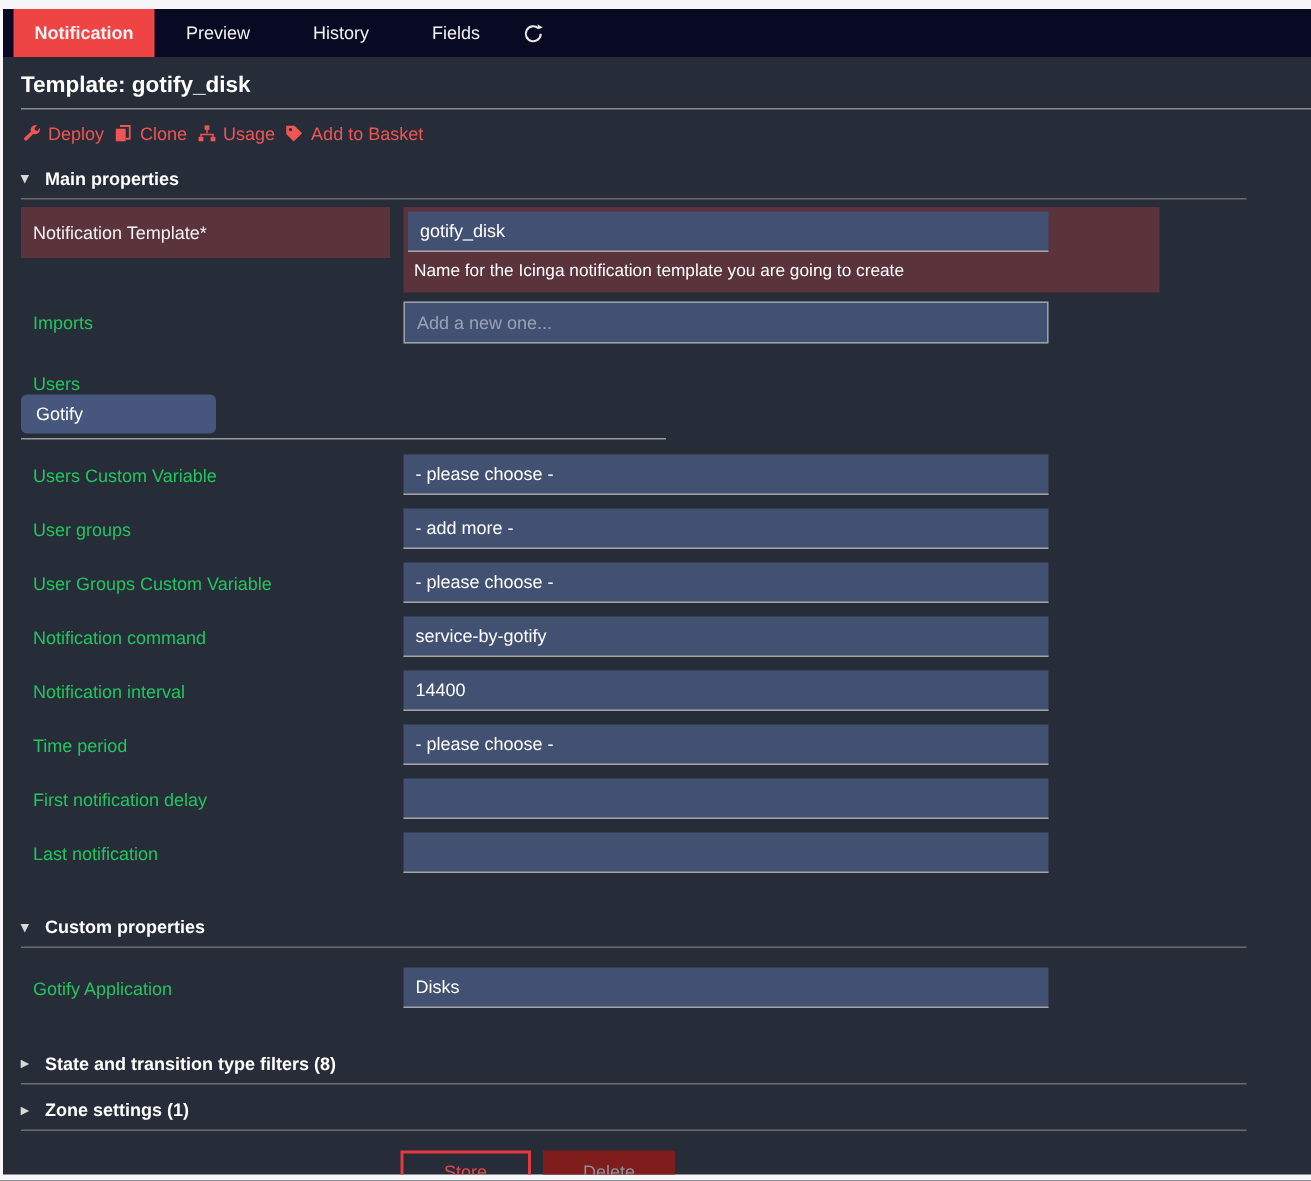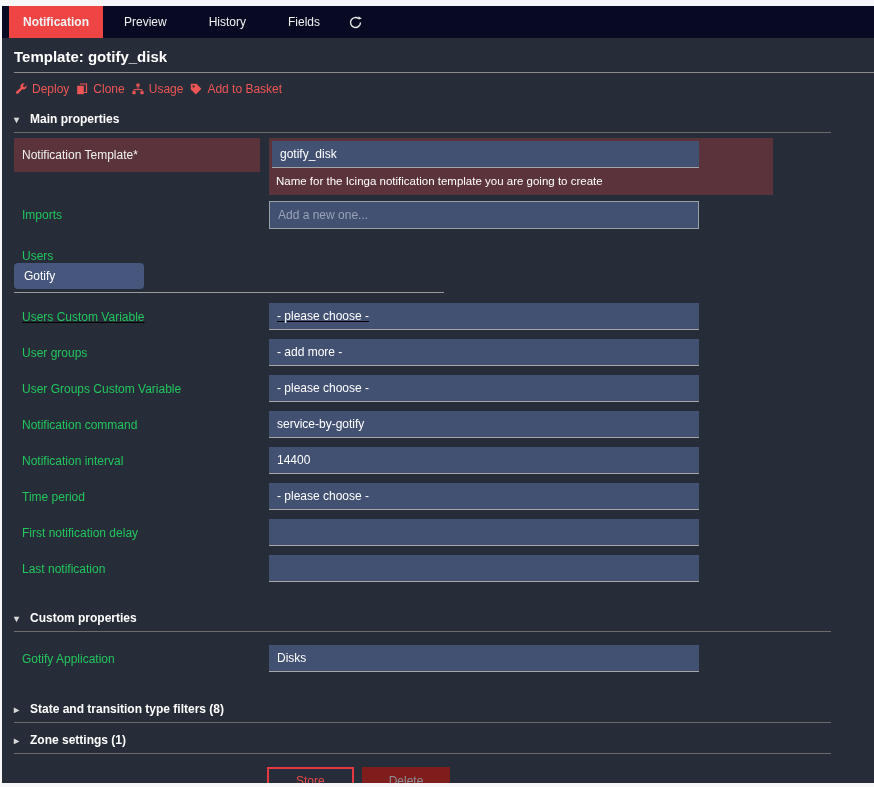--- a/index.html
+++ b/index.html
@@ -75,21 +75,21 @@
   .hl-field .tinput { width:427px; }
   .field-desc { color:#ffffff; font-size:11.5px; margin-top:7px; padding-left:4px; }
   
   .row.chips-row { margin-top:13px;flex-direction:column; }
   .chip {
     display:inline-block; width:130px; height:26px; line-height:26px;
     background:#46567c; border-radius:4px; color:#ffffff; font-size:12px;
     padding:0 10px; cursor:pointer;
   }
   .chip-rule { border:0; border-top:1px solid #9a9a9a; margin:3px 0 0 0; width:430px; }
-  .row.after-chips { margin-top:10px;text-decoration:underline; }
+  .row.after-chips { margin-top:10px; }
   .row.after-hl { margin-top:6px; }
   
   .rows-custom { margin-top:13px; }
   
   .button-row { margin:13px 0 0 265px; display:flex; gap:8px; }
   .btn {
     font-size:12px; height:27px; padding:0 27px; cursor:pointer;
     font-family:"Liberation Sans", sans-serif;
   }
   .btn-store { background:transparent; border:2px solid #e5383f; color:#e04a4a; }

